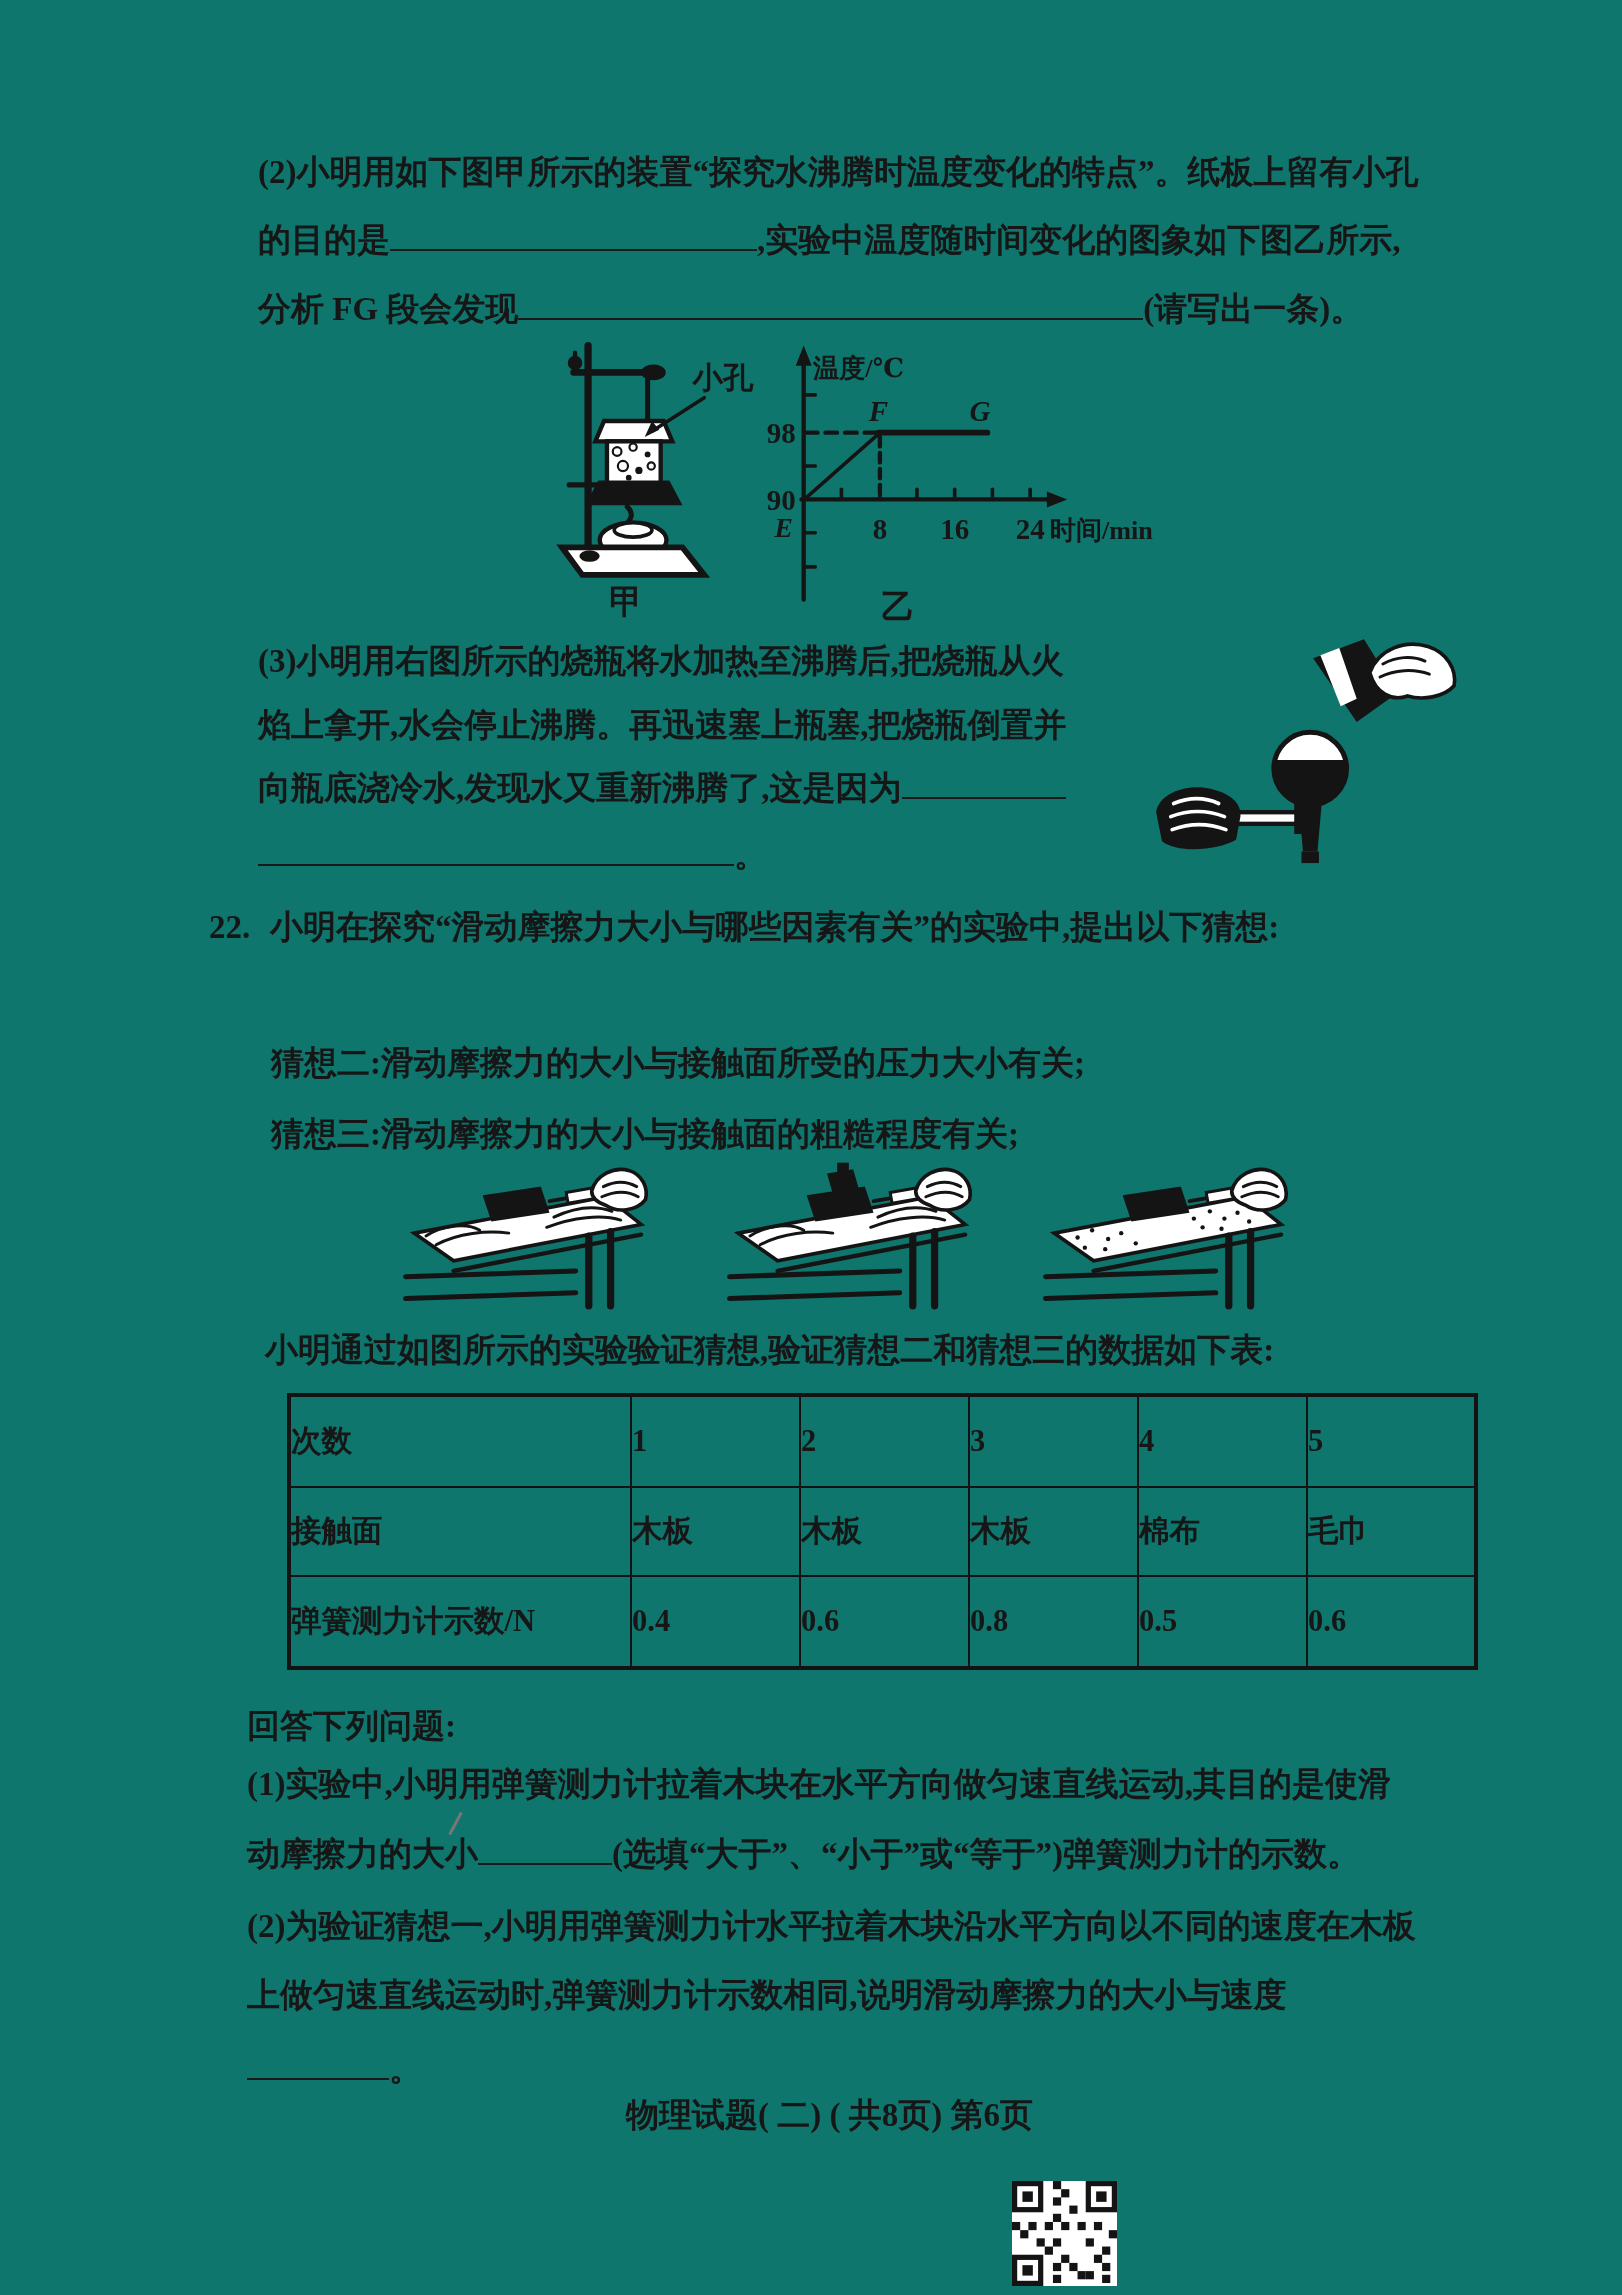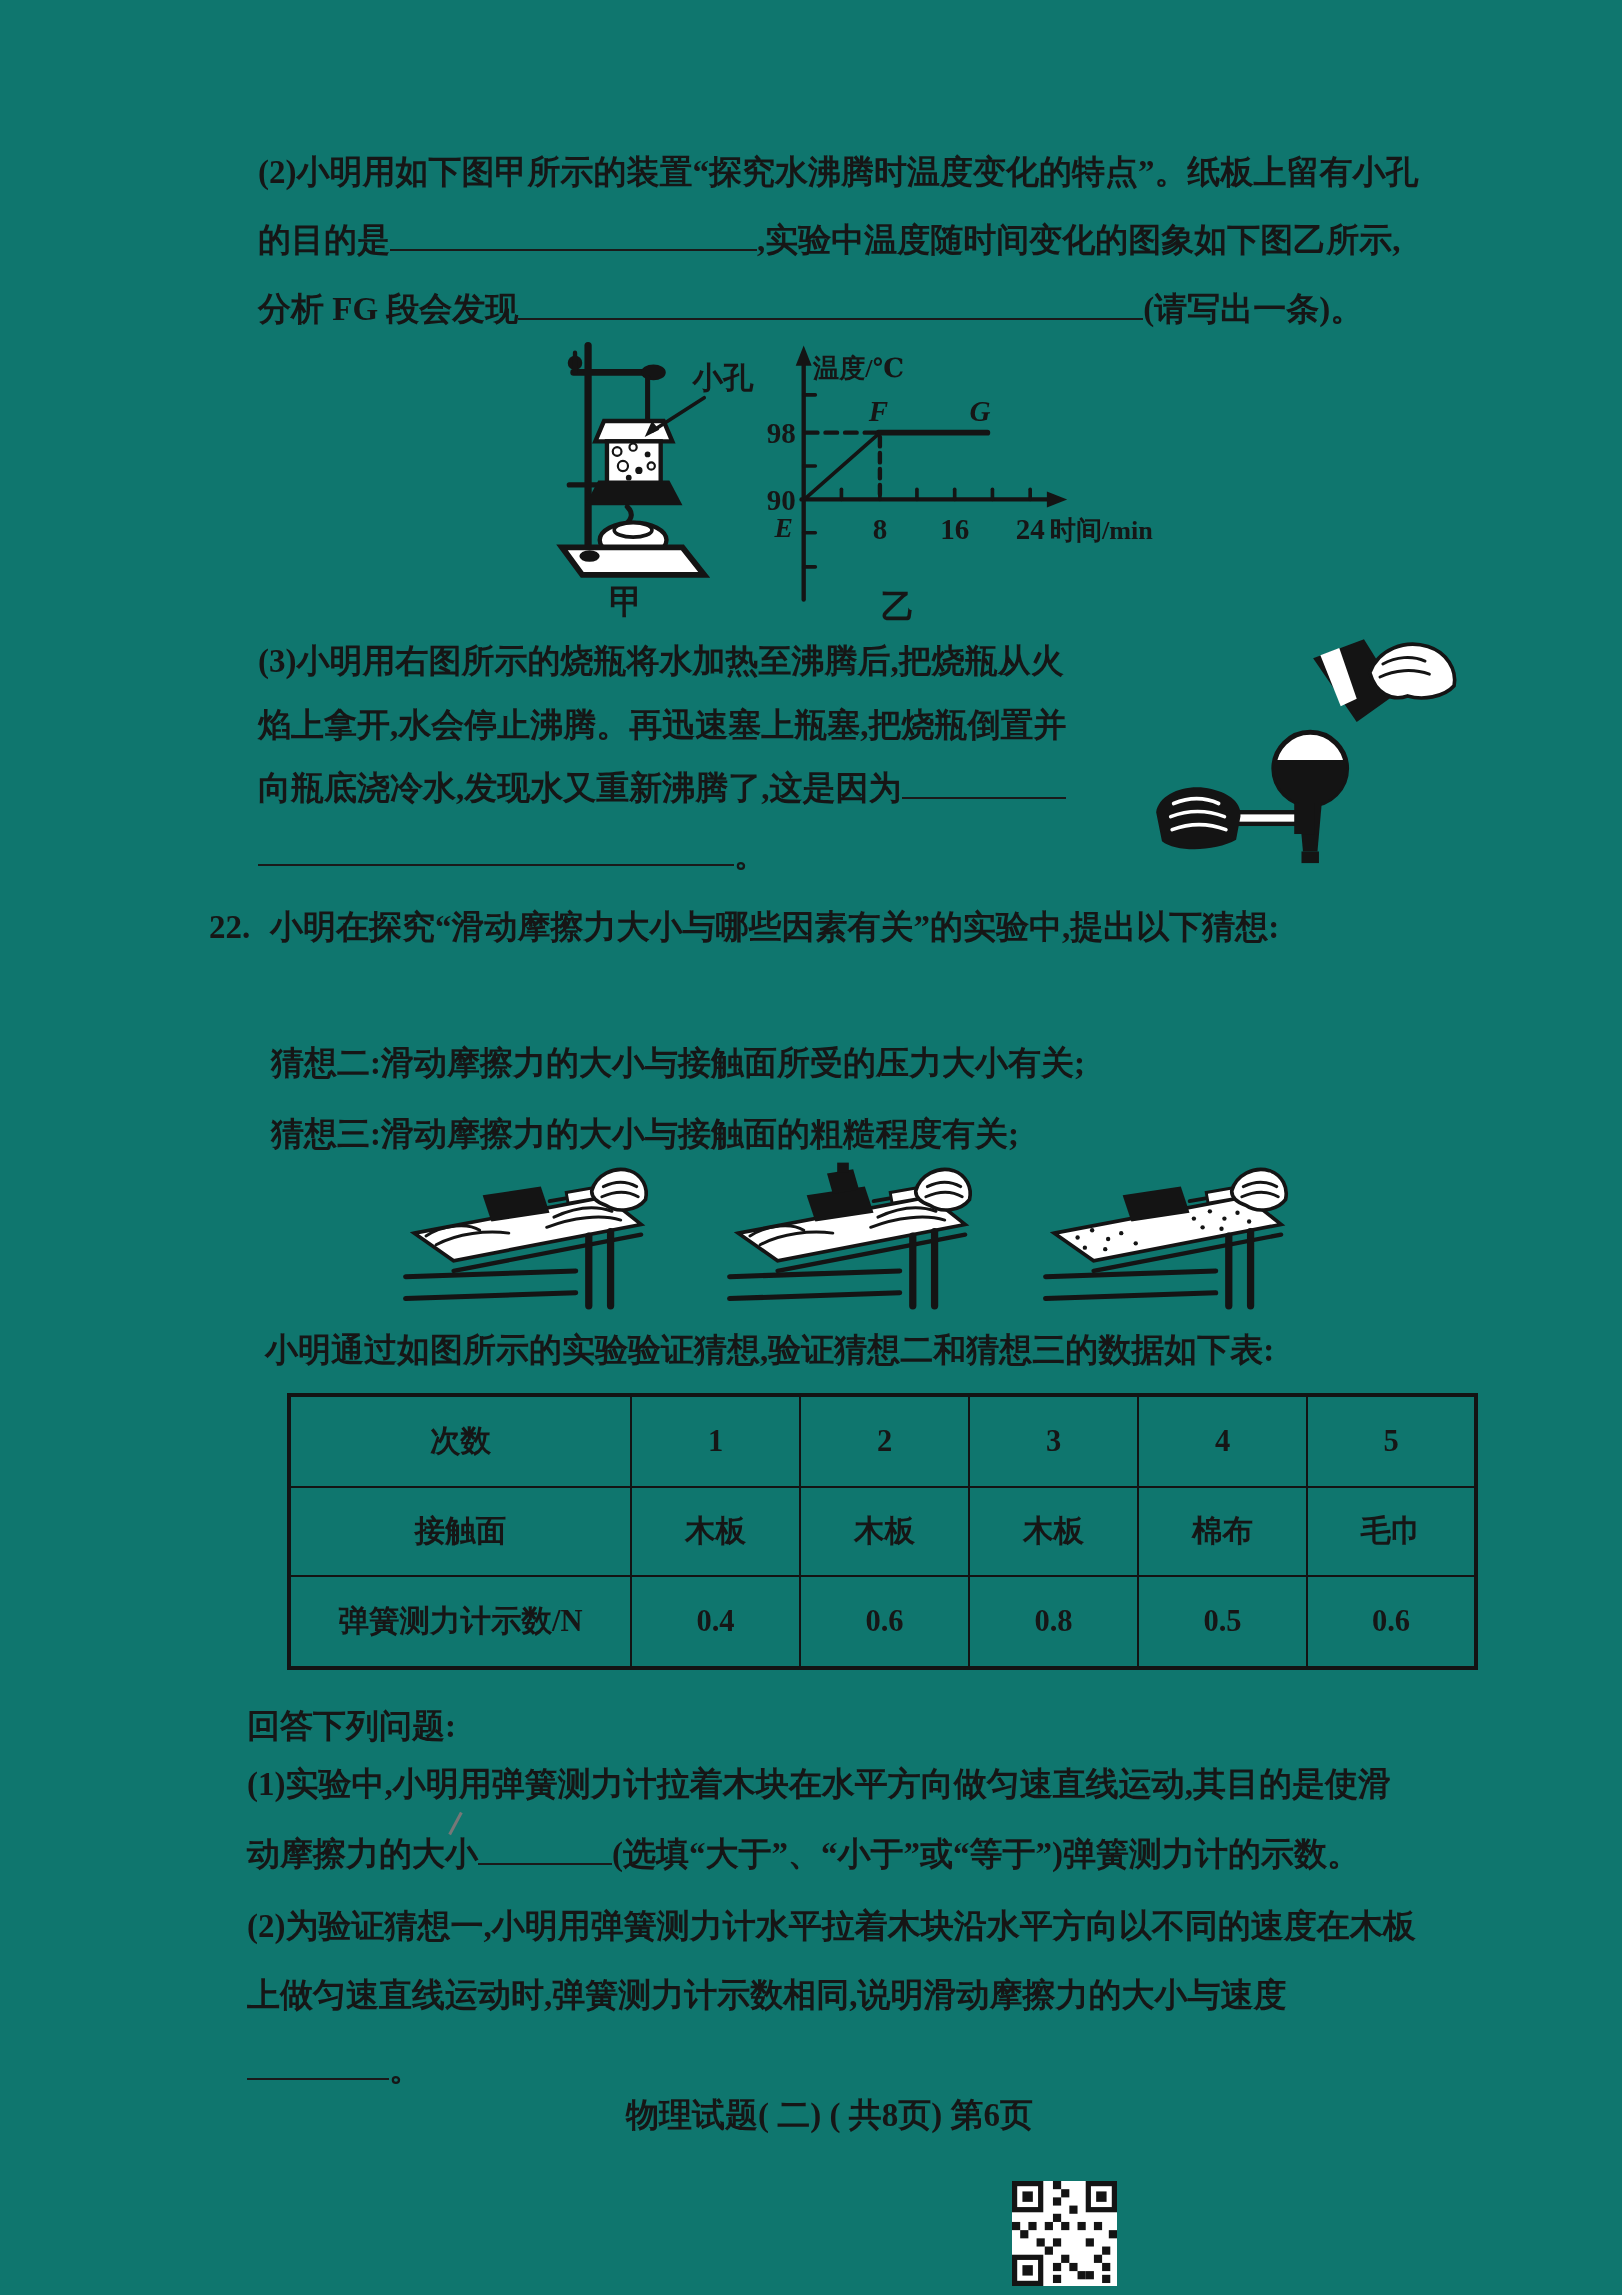--- a/index.html
+++ b/index.html
@@ -10,21 +10,21 @@
   .num{display:inline-block;width:61px;}
   svg{position:absolute;overflow:visible;}
   svg *{stroke-linecap:round;}
   svg .ln{stroke:#141414;fill:none;}
   svg .fl{fill:#141414;stroke:none;}
   svg .wh{fill:#ffffff;stroke:#141414;}
   svg text{fill:#161616;font-family:"Liberation Serif","DejaVu Serif",serif;font-weight:700;}
   svg text.it{font-style:italic;}
   #exp-table{position:absolute;left:287px;top:1393px;border-collapse:collapse;table-layout:fixed;
              width:1188px;height:277px;}
-  #exp-table td{border:2.9px solid #131313;text-align:center;vertical-align:middle;
+  #exp-table td{border:2.9px solid #131313;text-align:left;vertical-align:middle;
                 font-size:30.5px;font-weight:600;padding:0;}
   #exp-table{border:4.4px solid #131313;}
   #footer-line{position:absolute;left:613px;top:2093px;font-size:33px;white-space:nowrap;margin-left:13px;}
   #scanner-note{position:absolute;left:1140px;top:2202px;font-size:39px;font-weight:700;white-space:nowrap;}
   .mark{position:absolute;background:#777;}
 </style>
 </head>
 <body>
 
 <div id="page">

